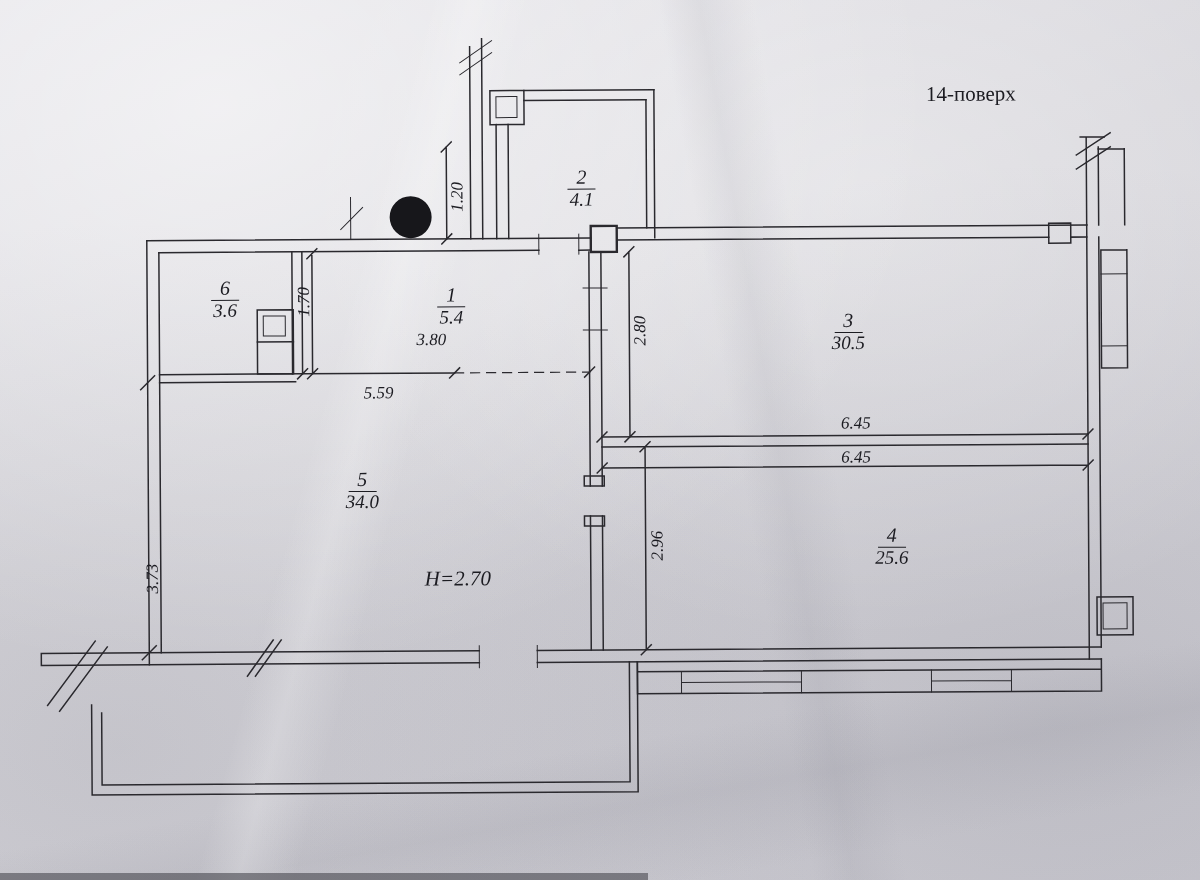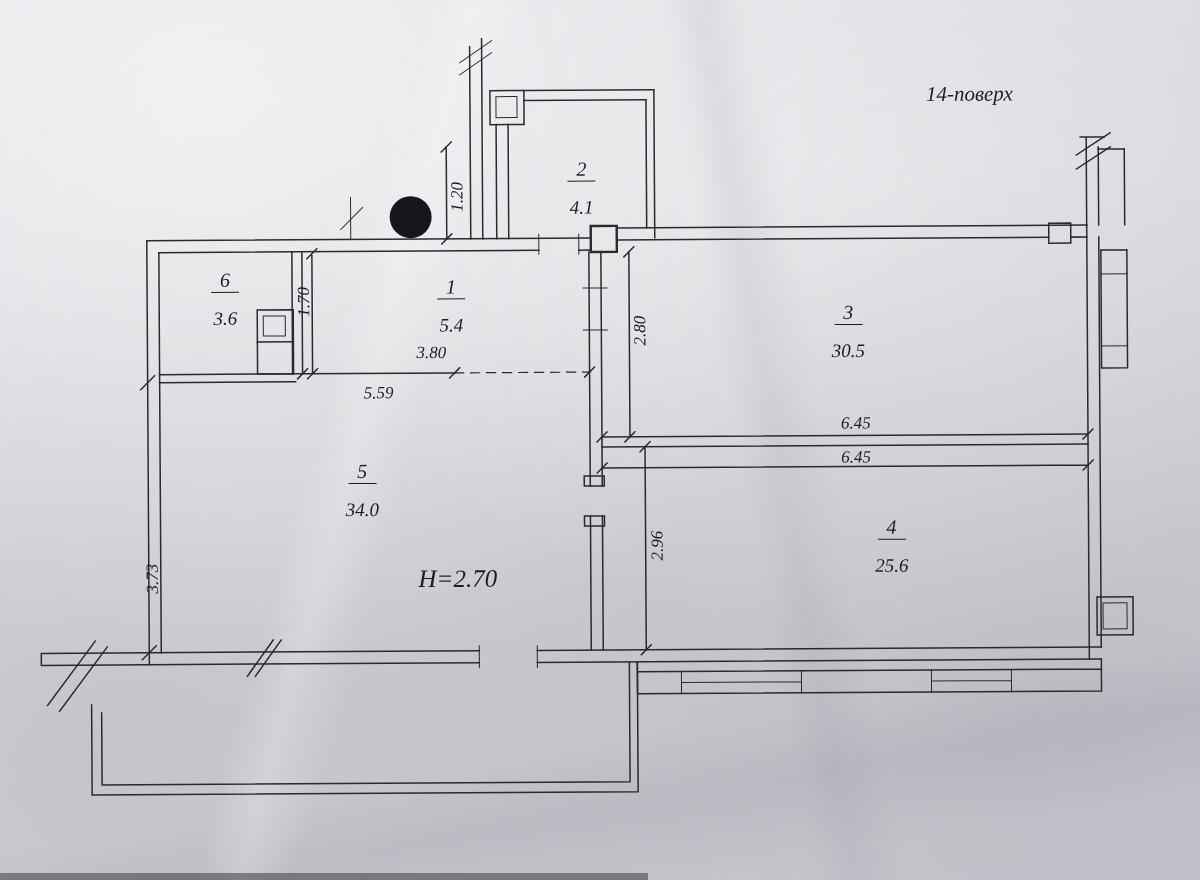--- a/index.html
+++ b/index.html
@@ -23,24 +23,24 @@
   .plan{position:absolute;inset:0;transform:rotate(-0.35deg);}
   svg{position:absolute;left:0;top:0;}
   svg path, svg rect, svg circle{fill:none;stroke:#2a292e;stroke-width:1.5;stroke-linecap:square;}
   svg .thin{stroke-width:1;}
   svg .thick{stroke-width:2.4;}
   svg .dashed{stroke-dasharray:9 7;stroke-width:1.2;}
   svg .solid{fill:#17171b;stroke:none;}
   .room-label{position:absolute;transform:translate(-50%,-50%);text-align:center;
     font-style:italic;line-height:1.05;white-space:nowrap;}
   .room-num{display:inline-block;font-size:20px;padding:0 9px 1px;border-bottom:1.5px solid #1c1c22;}
-  .room-area{font-size:19px;padding-top:16px;}
+  .room-area{font-size:19px;padding-top:0;}
   .dim{position:absolute;transform:translate(-50%,-50%);font-style:italic;font-size:17px;white-space:nowrap;}
   .dim.vert{transform:translate(-50%,-50%) rotate(-90deg);}
-  .floor-label{position:absolute;font-style:italic;font-size:21px;white-space:nowrap;}
+  .floor-label{position:absolute;font-size:21px;white-space:nowrap;}
   .photo-edge{position:absolute;left:0;bottom:0;width:54%;height:7px;background:#3c3c44;opacity:.55;}
 </style>
 </head>
 <body>
 
 <div class="canvas">
   <div class="plan">
 
     <svg width="1200" height="880" viewBox="0 0 1200 880">
 
@@ -144,23 +144,23 @@
     <div class="room-label" style="left:891px;top:548px">
       <div class="room-num">4</div>
       <div class="room-area">25.6</div>
     </div>
 
     <div class="dim vert" style="left:459px;top:196px">1.20</div>
     <div class="dim vert" style="left:305px;top:300px">1.70</div>
     <div class="dim vert" style="left:641px;top:331px">2.80</div>
     <div class="dim vert" style="left:657px;top:546px">2.96</div>
     <div class="dim vert" style="left:152px;top:576px">3.73</div>
-    <div class="dim" style="left:432px;top:352px">3.80</div>
+    <div class="dim" style="left:432px;top:339px">3.80</div>
     <div class="dim" style="left:379px;top:392px">5.59</div>
     <div class="dim" style="left:856px;top:425px">6.45</div>
     <div class="dim" style="left:856px;top:459px">6.45</div>
-    <div class="dim" style="left:457px;top:578px;font-size:25px">H=2.70</div>
+    <div class="dim" style="left:457px;top:578px;font-size:21px">H=2.70</div>
 
     <div class="floor-label" style="left:928px;top:84px">14-поверх</div>
   </div>
 
   <div class="photo-edge"></div>
 </div>
 
 </body></html>

